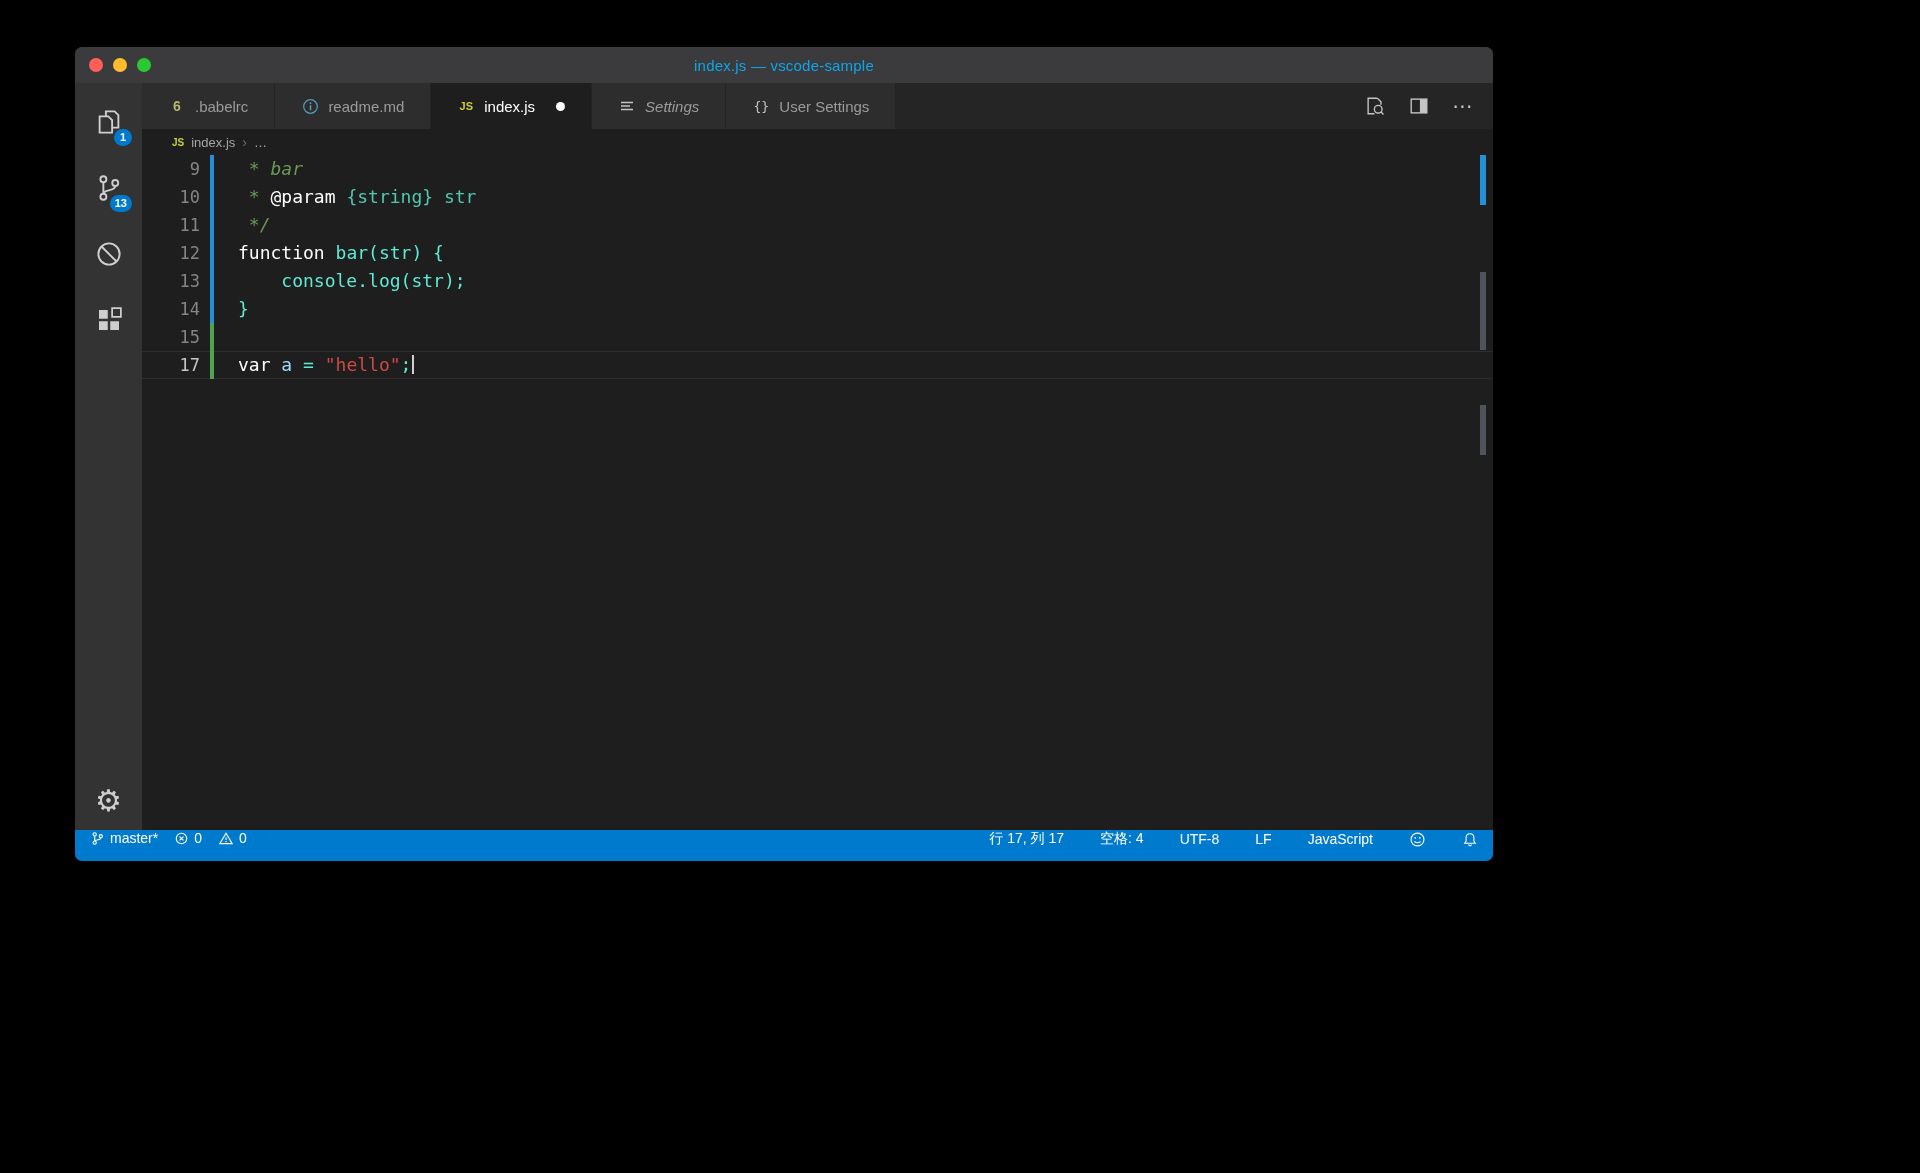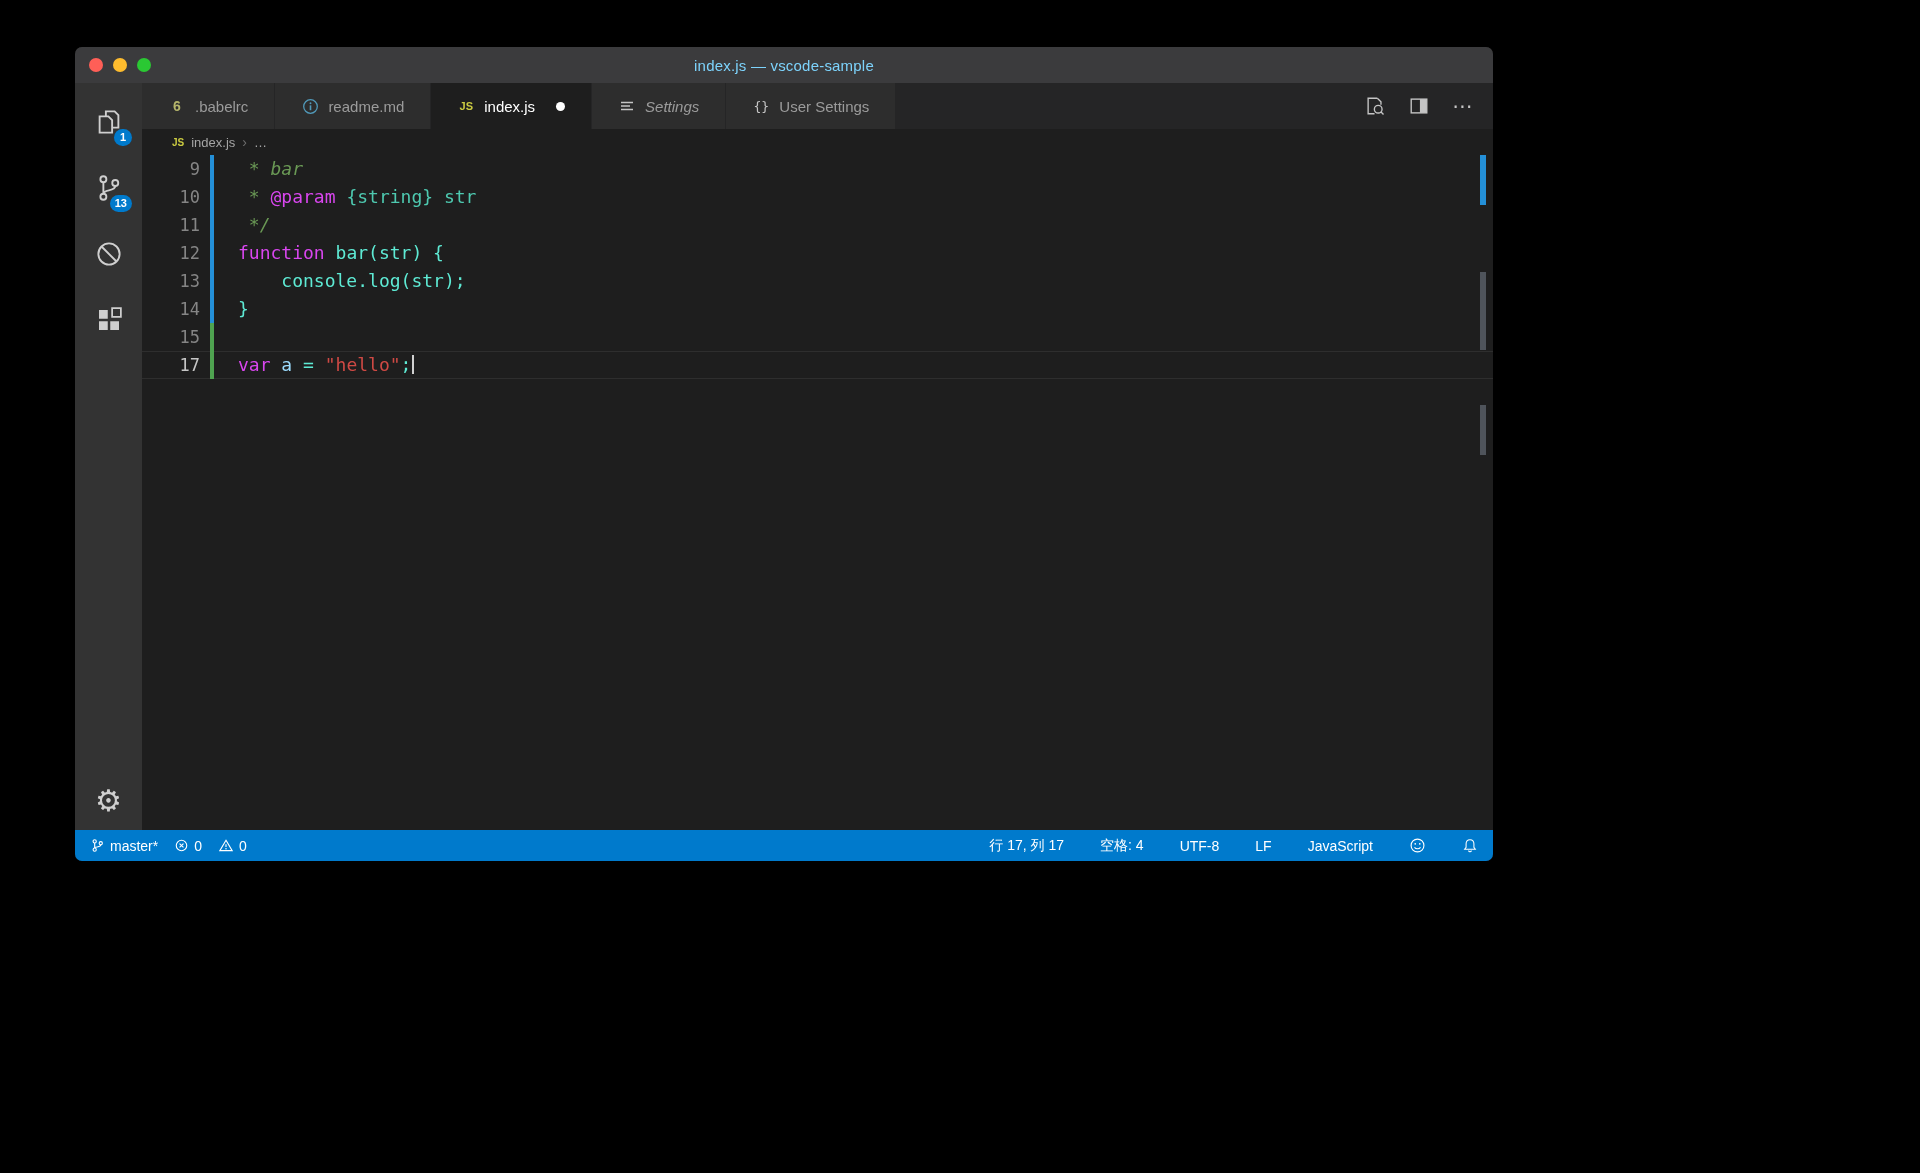--- a/index.html
+++ b/index.html
@@ -10,21 +10,21 @@
     background:#1e1e1e; border-radius:7px; overflow:hidden;
     box-shadow:0 25px 80px rgba(0,0,0,.6);
     display:flex; flex-direction:column;
   }
 
   
   .titlebar{ flex:0 0 36px; background:#3b3b3d; position:relative; display:flex; align-items:center; justify-content:center; }
   .traffic{ position:absolute; left:14px; top:0; bottom:0; display:flex; align-items:center; gap:10px; }
   .tl{ width:14px; height:14px; border-radius:50%; }
   .tl.red{ background:#ff5f57; } .tl.yellow{ background:#febc2e; } .tl.green{ background:#2ac833; }
-  .win-title{ color:#7dd3fc; font-size:15px; font-weight:500; letter-spacing:.2px; }
+  .win-title{ color:#0ea5e9; font-size:15px; font-weight:500; letter-spacing:.2px; }
 
   
   .main{ flex:1; display:flex; min-height:0; }
 
   
   .activitybar{ flex:0 0 67px; background:#333333; display:flex; flex-direction:column; align-items:center; padding-top:8px; }
   .ab-item{ position:relative; width:100%; height:66px; display:flex; align-items:center; justify-content:center; cursor:pointer; }
   .ab-badge{ position:absolute; right:10px; bottom:11px; background:#007acc; color:#fff; font-size:11px; line-height:1;
              padding:3px 5px; border-radius:10px; min-width:18px; text-align:center; font-weight:600; }
   .ab-gear{ margin-top:auto; height:60px; font-size:30px; color:#cfcfcf; }
@@ -58,35 +58,35 @@
            font-family:"DejaVu Sans Mono","Liberation Mono",monospace; }
   .code-line{ display:flex; height:28px; line-height:28px; font-size:18px; }
   .line-number{ flex:0 0 58px; text-align:right; color:#858585; font-size:17px; cursor:pointer; }
   .gutter-mark{ flex:0 0 4px; margin-left:10px; }
   .gutter-mark.modified{ background:#2490d8; }
   .gutter-mark.added{ background:#4fa350; }
   .code-text{ padding-left:24px; white-space:pre; color:#d4d4d4; }
   .code-line.current{ box-shadow:inset 0 1px 0 #2e2e2e, inset 0 -1px 0 #2e2e2e; }
   .code-line.current .line-number{ color:#c6c6c6; }
   .tok-comment{ color:#6a9955;font-style:italic; }
-  .tok-keyword{ color:#d946ef; }
+  .tok-keyword{ color:#ffffff; }
   .tok-type{ color:#4ec9b0; }
   .tok-variable{ color:#9cdcfe; }
   .tok-string{ color:#cf4944; }
   .tok-plain{ color:#5eead4;text-align:center; }
   .cursor{ display:inline-block; width:2px; height:19px; background:#d0d0d0; vertical-align:-3px; margin-left:1px; }
 
   .overview{ position:absolute; top:0; right:0; bottom:0; width:14px; }
   .ov{ position:absolute; right:7px; width:6px; }
   .ov.blue{ top:0; height:50px; background:#2490d8; }
   .ov.g1{ top:117px; height:78px; background:#4f545b; }
   .ov.g2{ top:250px; height:50px; background:#4f545b; }
 
   
-  .statusbar{ flex:0 0 31px; background:#007acc; color:#fff; display:flex; align-items:center;
+  .statusbar{ flex:0 0 31px; background:#007acc; color:#fff; display:flex; align-items:flex-start;
               padding:0 15px; font-size:14px; }
   .sb-left{ display:flex; align-items:center; gap:16px; }
   .sb-right{ margin-left:auto; display:flex; align-items:center; gap:36px; }
   .sb-item{ display:flex; align-items:center; gap:5px; cursor:pointer; white-space:nowrap; }
   .sb-item svg{ display:block; }
 </style>
 </head>
 <body>
 
 <div>

